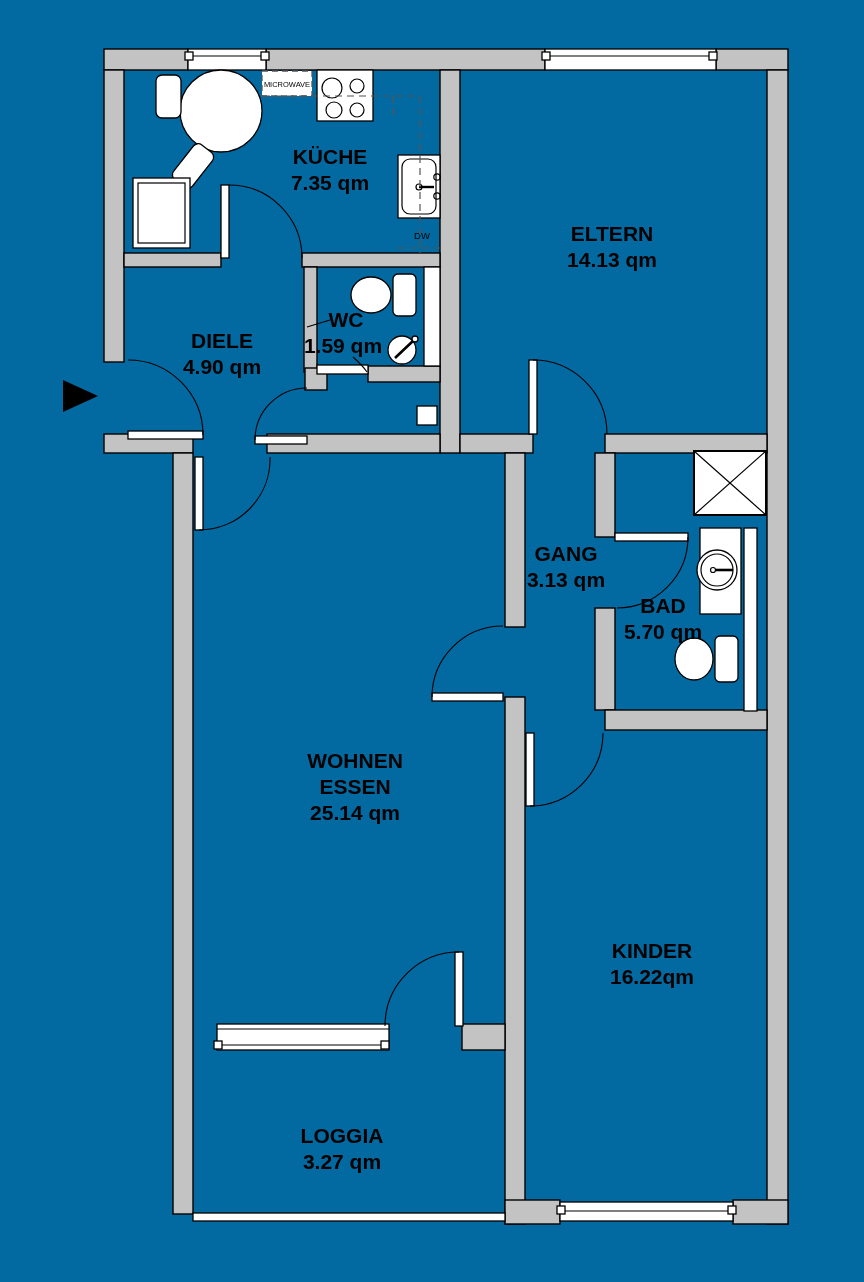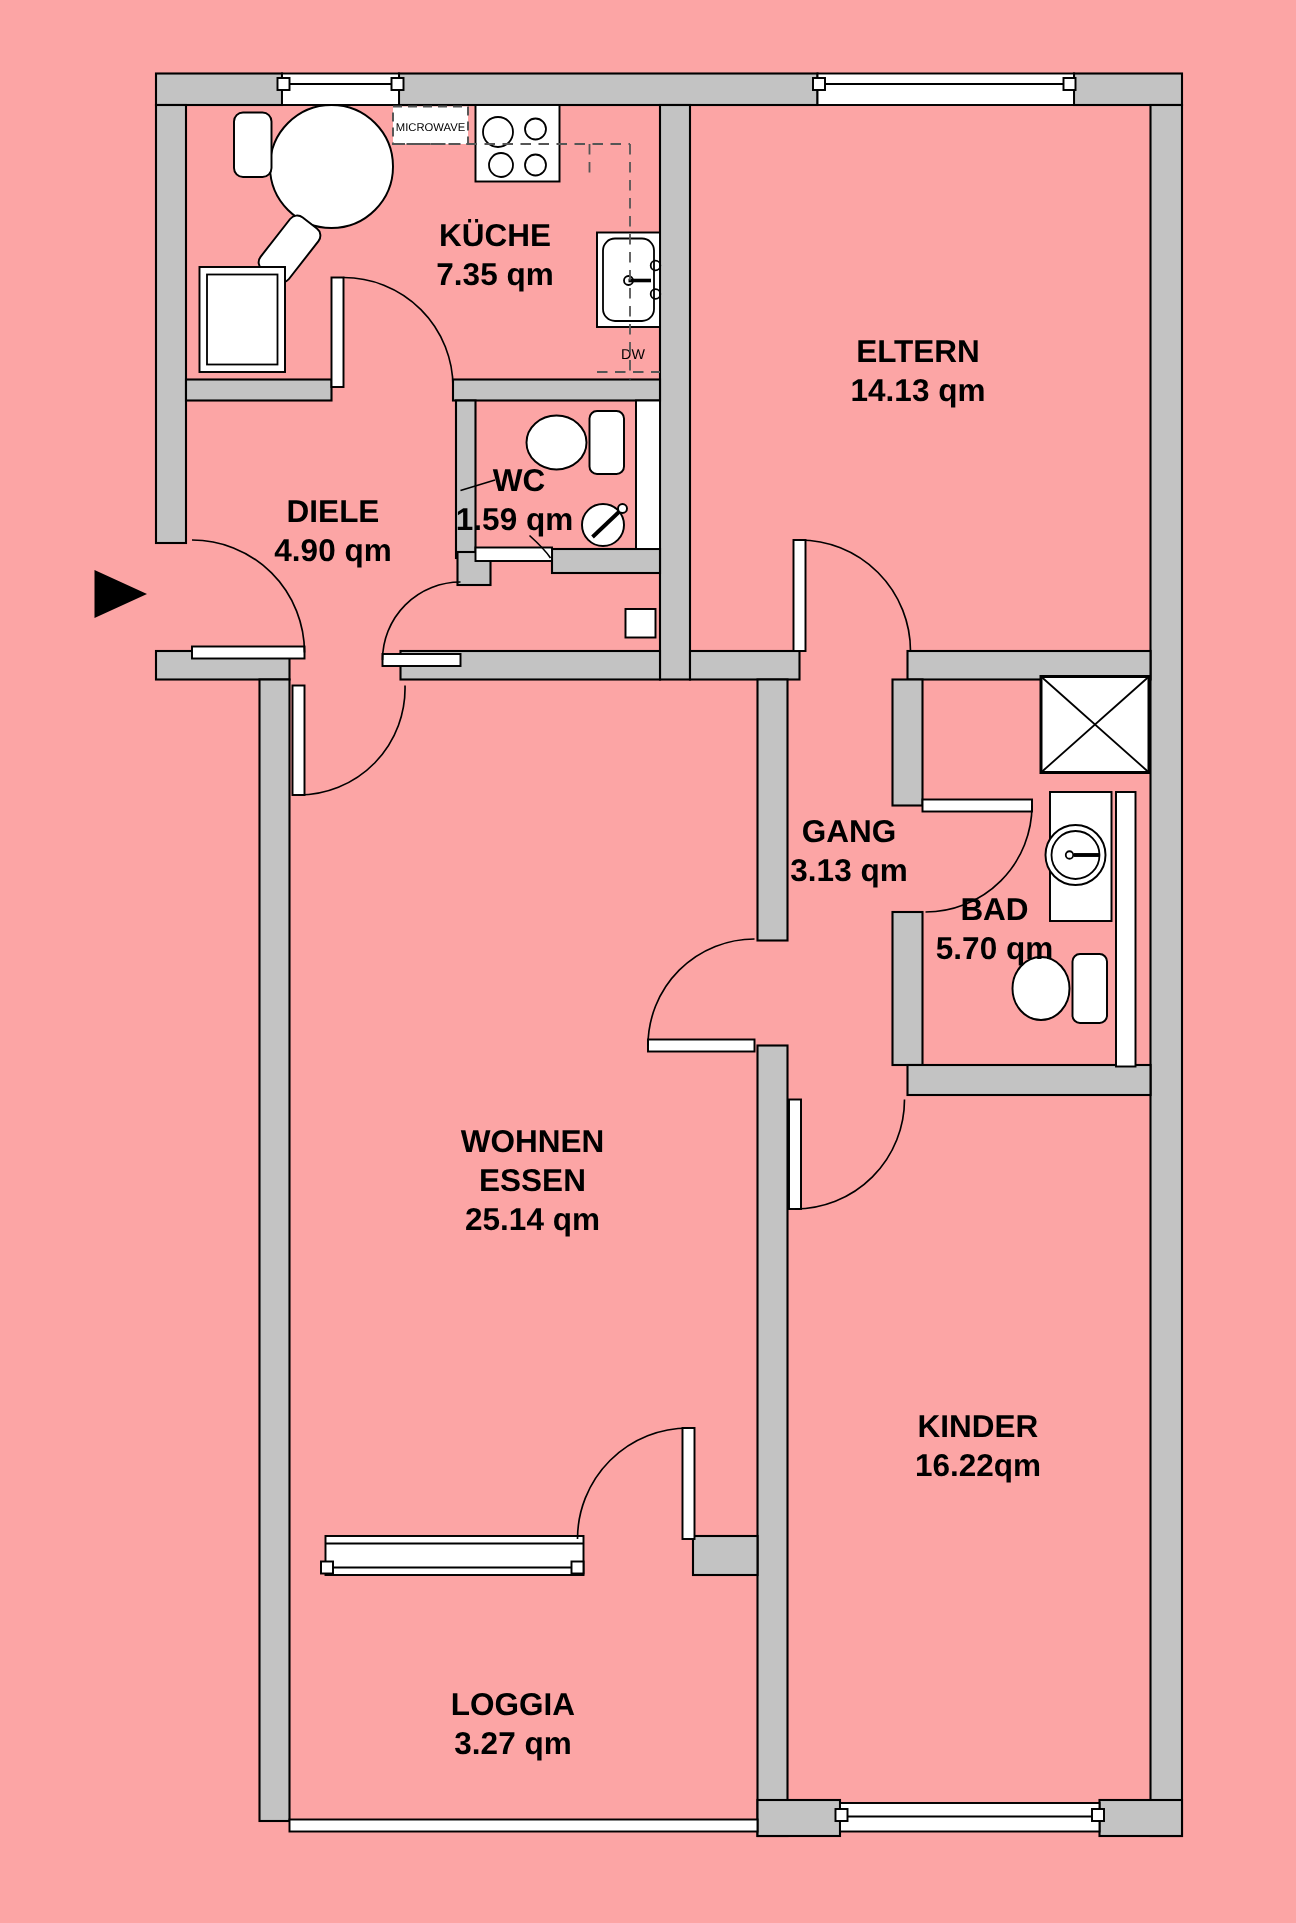--- a/index.html
+++ b/index.html
@@ -1,16 +1,16 @@
 <!DOCTYPE html>
 <html><head>
 <meta charset="utf-8">
 <style>
   html,body{margin:0;padding:0;background:#ffffff;}
-  .stage{position:relative;width:864px;height:1282px;background:#fca5a5;font-family:"Liberation Sans",sans-serif;}
+  .stage{position:relative;width:864px;height:1282px;background:#0369a1;font-family:"Liberation Sans",sans-serif;}
   svg{position:absolute;left:0;top:0;}
   .wall{fill:#c3c3c3;stroke:#000;stroke-width:1.4;}
   .white{fill:#fff;stroke:#000;stroke-width:1.3;}
   .thin{fill:none;stroke:#000;stroke-width:1.2;}
   .arc{fill:none;stroke:#000;stroke-width:1.1;}
   .dash{fill:none;stroke:#555;stroke-width:1.2;stroke-dasharray:7 5;}
   .dashbox{fill:#fff;stroke:#555;stroke-width:1.3;stroke-dasharray:6 4;}
   .leaf{fill:#fff;stroke:#000;stroke-width:1.3;}
   .roomname{font:bold 21px "Liberation Sans",sans-serif;fill:#000;text-anchor:middle;}
   .tinylabel{font:7.5px "Liberation Sans",sans-serif;fill:#000;text-anchor:middle;}

